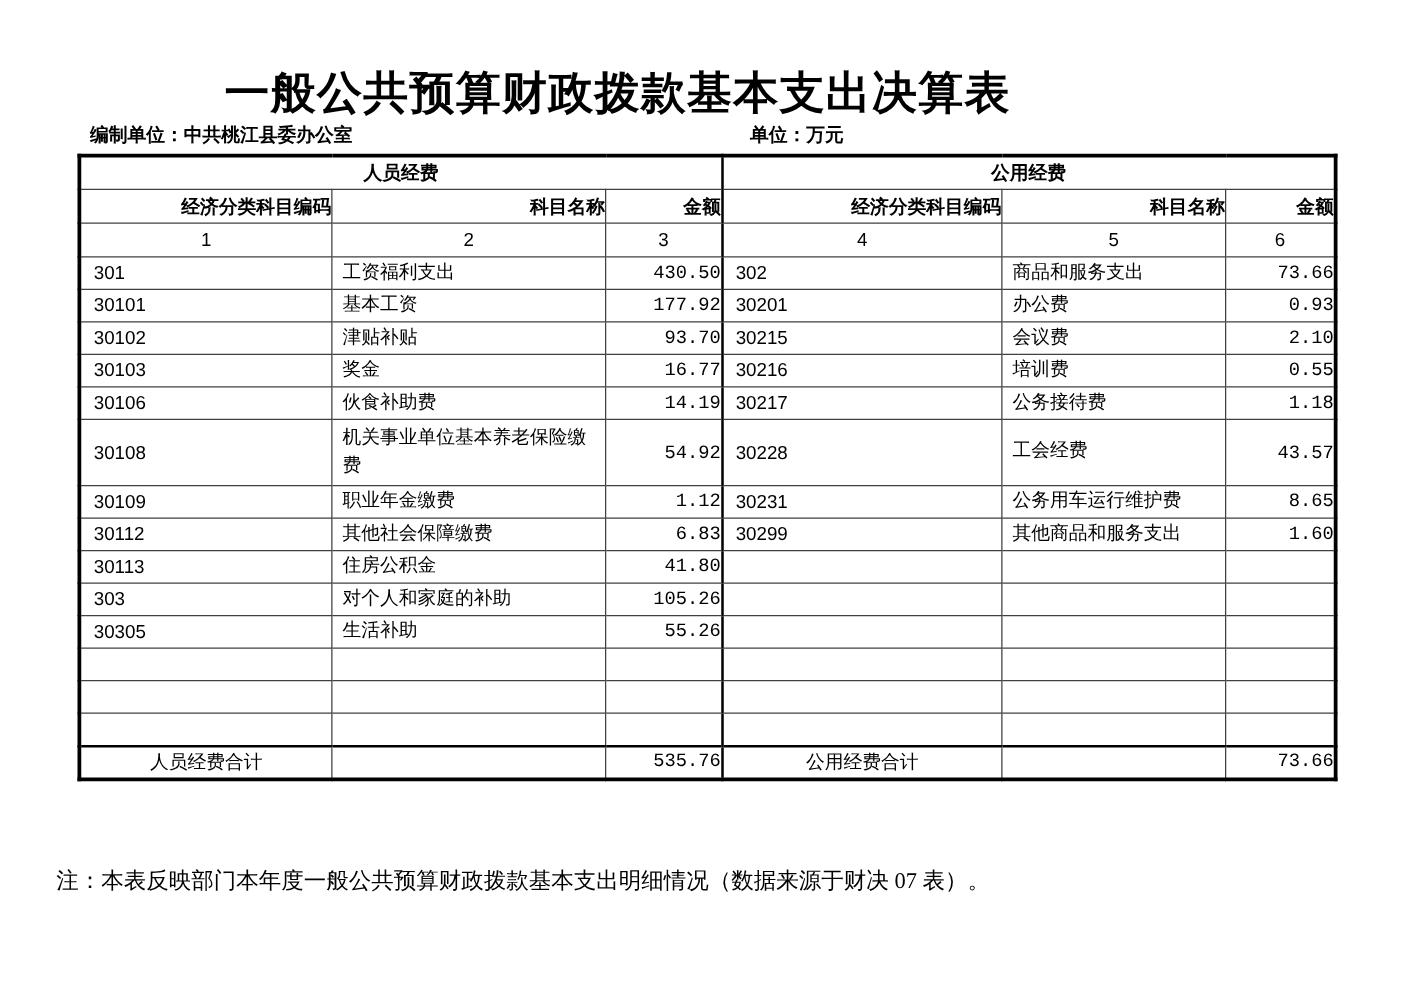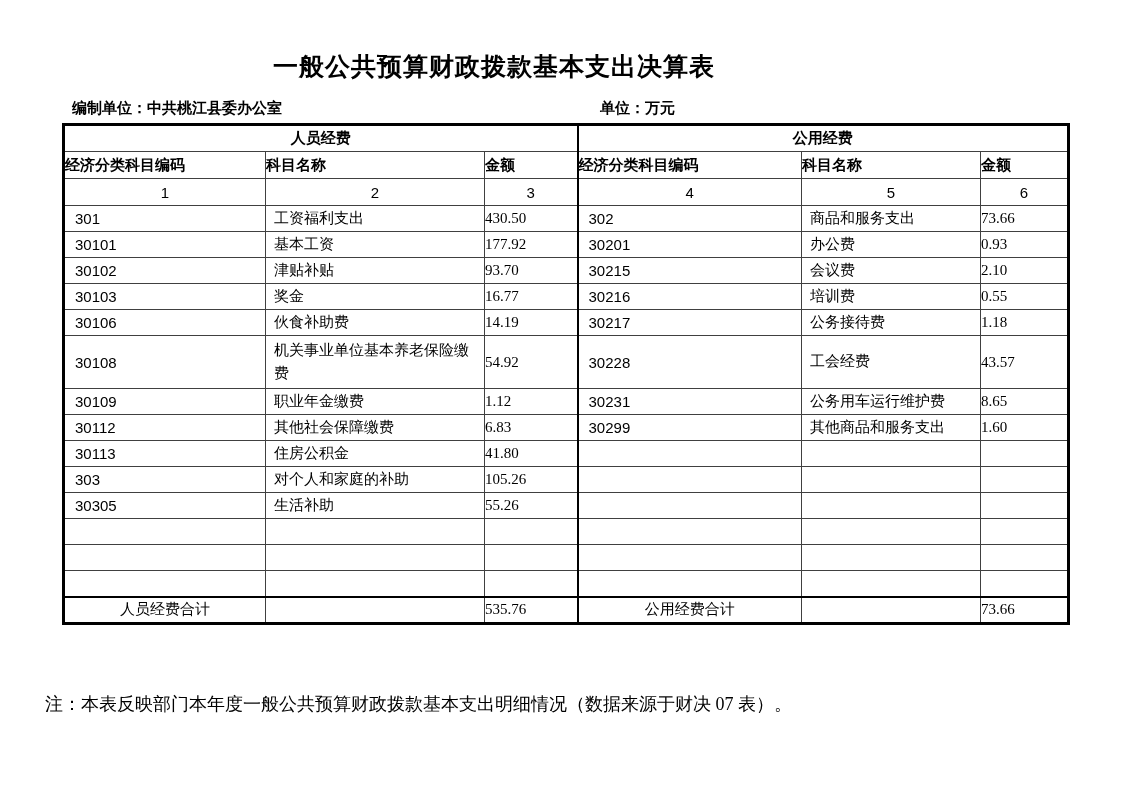--- a/index.html
+++ b/index.html
@@ -6,21 +6,21 @@
   body {
     width: 1122px; height: 793px;
     background: #ffffff; color: #000000;
     font-family: "Liberation Serif", serif;
     position: relative; overflow: hidden;
   }
   .page-title {
     position: absolute; top: 50px; left: 0; width: 988px;
     text-align: center;
     font-family: "Liberation Sans", sans-serif;
-    font-weight: bold; font-size: 25px; letter-spacing: 1px;
+    font-weight: bold; font-size: 36px; letter-spacing: 1px;
   }
   .meta-row {
     position: absolute; top: 99px; left: 62px; width: 1005px; height: 22px;
     font-size: 15px; font-weight: bold;
   }
   .compiling-unit { position: absolute; left: 10px; top: 0; }
   .unit-label    { position: absolute; left: 538px; top: 0; }
 
   table.budget-table {
     position: absolute; top: 123px; left: 62px;
@@ -38,38 +38,38 @@
   .budget-table tbody tr { height: 26px; }
   .budget-table tbody tr.tall { height: 53px; }
   .budget-table tfoot tr { height: 27px; }
 
   .group-header {
     font-family: "Liberation Sans", sans-serif;
     font-weight: bold; font-size: 16px; 
   }
   .col-header {
     font-family: Liberation Serif, serif;
-    font-weight: bold; font-size: 15px; text-align: left;
+    font-weight: bold; font-size: 15px; text-align: right;
   }
   .col-num {
     font-family: "Liberation Sans", sans-serif;
     font-weight: normal; font-size: 14px; text-align: center;
   }
   td.code {
     font-family: "Liberation Sans", sans-serif;
     text-align: left; padding-left: 10px;
   }
   td.name {
     font-family: "Liberation Serif", serif;
     text-align: left; padding-left: 8px; padding-right: 8px;
     line-height: 1.55;
   }
   td.amt {
-    font-family: Liberation Serif, serif;
-    text-align: left;
+    font-family: Liberation Mono, monospace;
+    text-align: right;
   }
   .mid { border-left: 2px solid #000000 !important; }
   tfoot td { border-top: 2px solid #000000 !important; }
   td.total-label {
     font-family: "Liberation Serif", serif;
     text-align: center;
   }
   .footnote {
     position: absolute; top: 692px; left: 45px; width: 1040px;
     font-size: 18px;

